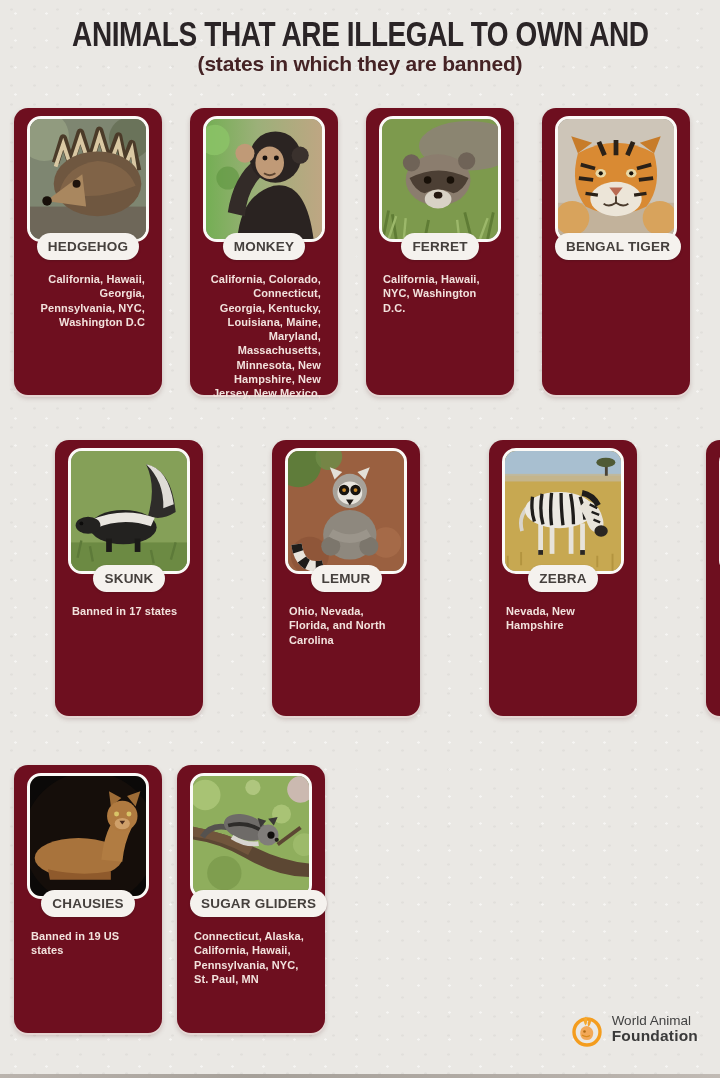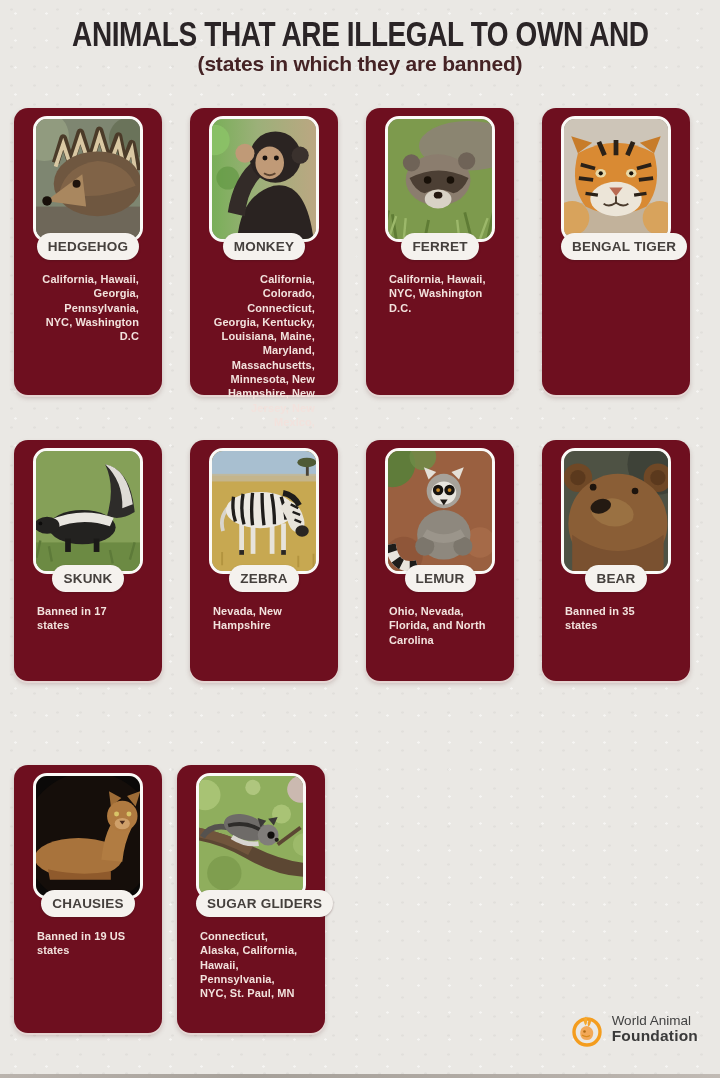--- a/index.html
+++ b/index.html
@@ -23,24 +23,24 @@
     margin:0; line-height:1.0;
   }
   .subtitle{
     margin-top:1px; font-size:21px; font-weight:700; letter-spacing:-.2px;
     color:#452325;
   }
   .row{ position:absolute; left:14px; display:flex; gap:28px; }
   .row-1{ top:108px; } .row-2{ top:440px; } .row-3{ top:765px;gap:15px; }
   .card{
     width:148px; box-sizing:border-box; background:#6e0f1f;
-    border-radius:14px; padding:8px 19px 6px;
+    border-radius:14px; padding:8px 13px 6px;
     box-shadow:0 2px 0 rgba(255,236,232,.45), 0 3px 5px rgba(110,70,70,.28);
   }
-  .row-1 .card{ height:287px; } .row-2 .card{ height:241px; } .row-3 .card{ height:268px; }
+  .row-1 .card{ height:287px; } .row-2 .card{ height:276px;margin-left:41px; } .row-3 .card{ height:268px; }
   .photo{
     height:126px; border:3px solid #fbfaf7; border-radius:14px;
     overflow:hidden; background:#8a8a80; box-sizing:border-box;
   }
   .photo svg{ display:block; width:100%; height:100%; }
   .pill{
     position:relative; z-index:2; width:max-content; max-width:132px;
     margin:-9px auto 0; background:#f5f2ee; border-radius:16px;
     padding:6px 11px; text-align:center;
     font-size:13.5px; font-weight:600; letter-spacing:.2px; color:#45403d;
@@ -187,48 +187,20 @@
           <ellipse cx="62" cy="80" rx="35" ry="18" fill="#232220"></ellipse>
           <path d="M29 72 q33 -14 66 -2 l-4 9 q-29 -10 -58 2z" fill="#e8e5df"></path>
           <ellipse cx="25" cy="78" rx="13" ry="9" fill="#232220"></ellipse>
           <circle cx="18" cy="76" r="2" fill="#0c0b0a"></circle>
           <rect x="44" y="92" width="6" height="14" fill="#1b1a18"></rect>
           <rect x="74" y="92" width="6" height="14" fill="#1b1a18"></rect>
         </svg>
       </div>
       <div class="pill"><span>SKUNK</span></div>
       <div class="states">Banned in 17 states</div>
-    </div>
-
-    <div class="card">
-      <div class="photo">
-        <svg viewBox="0 0 136 126" preserveAspectRatio="xMidYMid slice">
-          <rect width="136" height="126" fill="#c7a851"></rect>
-          <rect width="136" height="26" fill="#a8bfd0"></rect>
-          <rect y="24" width="136" height="8" fill="#c3b796" opacity=".85"></rect>
-          <rect x="112" y="14" width="3" height="12" fill="#4a4336"></rect>
-          <ellipse cx="113" cy="12" rx="10" ry="5" fill="#4f5a35"></ellipse>
-          <path d="M10 126 v-16 M24 120 v-14 M120 126 v-18 M104 122 v-12" stroke="#b3943f" stroke-width="2" fill="none"></path>
-          <rect x="42" y="76" width="5" height="32" fill="#e7e3da"></rect>
-            <rect x="54" y="78" width="5" height="30" fill="#e7e3da"></rect>
-          <rect x="74" y="78" width="5" height="30" fill="#e7e3da"></rect>
-            <rect x="86" y="76" width="5" height="32" fill="#e7e3da"></rect>
-          <rect x="42" y="104" width="5" height="5" fill="#2a2622"></rect>
-            <rect x="86" y="104" width="5" height="5" fill="#2a2622"></rect>
-          <path d="M30 60 q-9 10 -5 24" stroke="#d8d4cb" stroke-width="4" fill="none"></path>
-          <ellipse cx="64" cy="62" rx="36" ry="19" fill="#ece9e2"></ellipse>
-          <path d="M36 48 q-2 14 2 26 M46 45 q-3 18 1 32 M56 44 q-2 18 0 34 M66 44 q0 18 2 34 M76 45 q3 16 3 32 M86 48 q4 12 5 24" stroke="#1f1d1b" stroke-width="3.5" fill="none"></path>
-          <path d="M92 52 q14 2 18 20 q2 10 -4 13 q-8 2 -12 -8 q-4 -13 -10 -17z" fill="#e7e3da"></path>
-          <path d="M96 56 l8 4 M98 64 l8 3 M100 72 l7 3" stroke="#1f1d1b" stroke-width="2.5" fill="none"></path>
-          <ellipse cx="108" cy="84" rx="7" ry="6" fill="#2a2622"></ellipse>
-          <path d="M88 44 q11 2 17 13" stroke="#1f1d1b" stroke-width="6" fill="none"></path>
-        </svg>
-      </div>
-      <div class="pill"><span>ZEBRA</span></div>
-      <div class="states">Nevada, New Hampshire</div>
     </div>
 
     <div class="card">
       <div class="photo">
         <svg viewBox="0 0 136 126" preserveAspectRatio="xMidYMid slice">
           <rect width="136" height="126" fill="#9a6040"></rect>
           <circle cx="30" cy="110" r="20" fill="#8a5336" opacity=".7"></circle>
           <circle cx="110" cy="96" r="16" fill="#aa6f4c" opacity=".7"></circle>
           <circle cx="18" cy="14" r="24" fill="#5f7c3a"></circle>
           <circle cx="50" cy="6" r="14" fill="#6f8c48" opacity=".85"></circle>
@@ -249,20 +221,48 @@
           <path d="M68 51 h8 l-4 6z" fill="#1c1713"></path>
         </svg>
       </div>
       <div class="pill"><span>LEMUR</span></div>
       <div class="states">Ohio, Nevada, Florida, and North Carolina</div>
     </div>
 
     <div class="card">
       <div class="photo">
         <svg viewBox="0 0 136 126" preserveAspectRatio="xMidYMid slice">
+          <rect width="136" height="126" fill="#c7a851"></rect>
+          <rect width="136" height="26" fill="#a8bfd0"></rect>
+          <rect y="24" width="136" height="8" fill="#c3b796" opacity=".85"></rect>
+          <rect x="112" y="14" width="3" height="12" fill="#4a4336"></rect>
+          <ellipse cx="113" cy="12" rx="10" ry="5" fill="#4f5a35"></ellipse>
+          <path d="M10 126 v-16 M24 120 v-14 M120 126 v-18 M104 122 v-12" stroke="#b3943f" stroke-width="2" fill="none"></path>
+          <rect x="42" y="76" width="5" height="32" fill="#e7e3da"></rect>
+            <rect x="54" y="78" width="5" height="30" fill="#e7e3da"></rect>
+          <rect x="74" y="78" width="5" height="30" fill="#e7e3da"></rect>
+            <rect x="86" y="76" width="5" height="32" fill="#e7e3da"></rect>
+          <rect x="42" y="104" width="5" height="5" fill="#2a2622"></rect>
+            <rect x="86" y="104" width="5" height="5" fill="#2a2622"></rect>
+          <path d="M30 60 q-9 10 -5 24" stroke="#d8d4cb" stroke-width="4" fill="none"></path>
+          <ellipse cx="64" cy="62" rx="36" ry="19" fill="#ece9e2"></ellipse>
+          <path d="M36 48 q-2 14 2 26 M46 45 q-3 18 1 32 M56 44 q-2 18 0 34 M66 44 q0 18 2 34 M76 45 q3 16 3 32 M86 48 q4 12 5 24" stroke="#1f1d1b" stroke-width="3.5" fill="none"></path>
+          <path d="M92 52 q14 2 18 20 q2 10 -4 13 q-8 2 -12 -8 q-4 -13 -10 -17z" fill="#e7e3da"></path>
+          <path d="M96 56 l8 4 M98 64 l8 3 M100 72 l7 3" stroke="#1f1d1b" stroke-width="2.5" fill="none"></path>
+          <ellipse cx="108" cy="84" rx="7" ry="6" fill="#2a2622"></ellipse>
+          <path d="M88 44 q11 2 17 13" stroke="#1f1d1b" stroke-width="6" fill="none"></path>
+        </svg>
+      </div>
+      <div class="pill"><span>ZEBRA</span></div>
+      <div class="states">Nevada, New Hampshire</div>
+    </div>
+
+    <div class="card">
+      <div class="photo">
+        <svg viewBox="0 0 136 126" preserveAspectRatio="xMidYMid slice">
           <rect width="136" height="126" fill="#4e5244"></rect>
           <circle cx="112" cy="14" r="32" fill="#3c4036" opacity=".85"></circle>
           <circle cx="28" cy="28" r="15" fill="#6f4826"></circle>
             <circle cx="112" cy="28" r="15" fill="#6f4826"></circle>
           <circle cx="28" cy="28" r="8" fill="#56361c" opacity=".8"></circle>
             <circle cx="112" cy="28" r="8" fill="#56361c" opacity=".8"></circle>
           <circle cx="70" cy="76" r="52" fill="#8a5e36"></circle>
           <path d="M22 88 q48 34 96 0 l0 40 h-96z" fill="#7a5130"></path>
           <path d="M42 62 q16 -20 36 -8 q12 8 7 19 q-15 11 -32 3 q-11 -6 -11 -14z" fill="#9a7142"></path>
           <ellipse cx="52" cy="58" rx="11" ry="7.5" fill="#241a12" transform="rotate(-18 52 58)"></ellipse>

